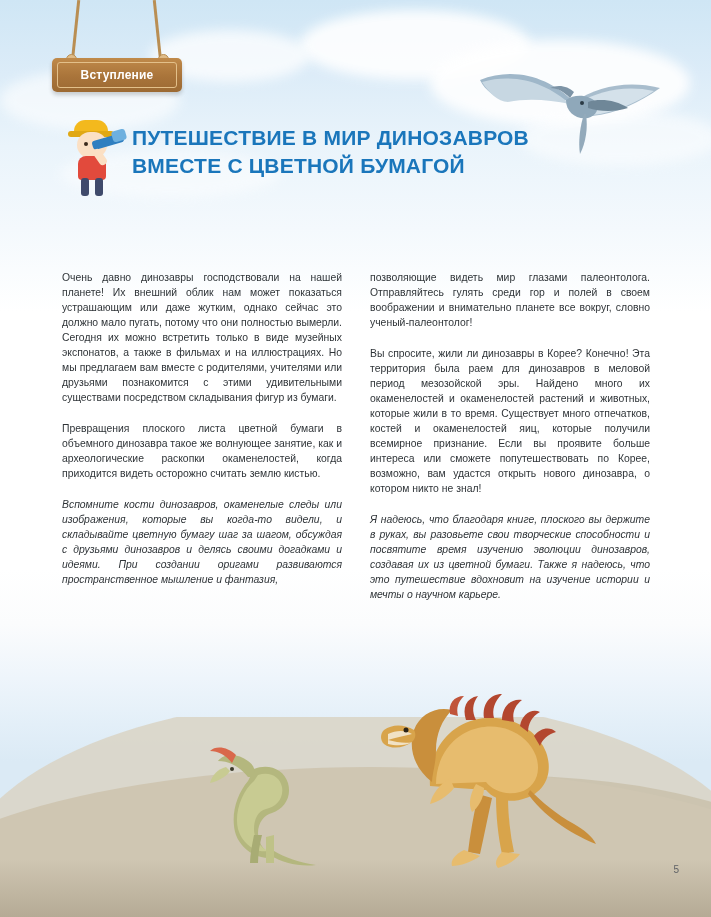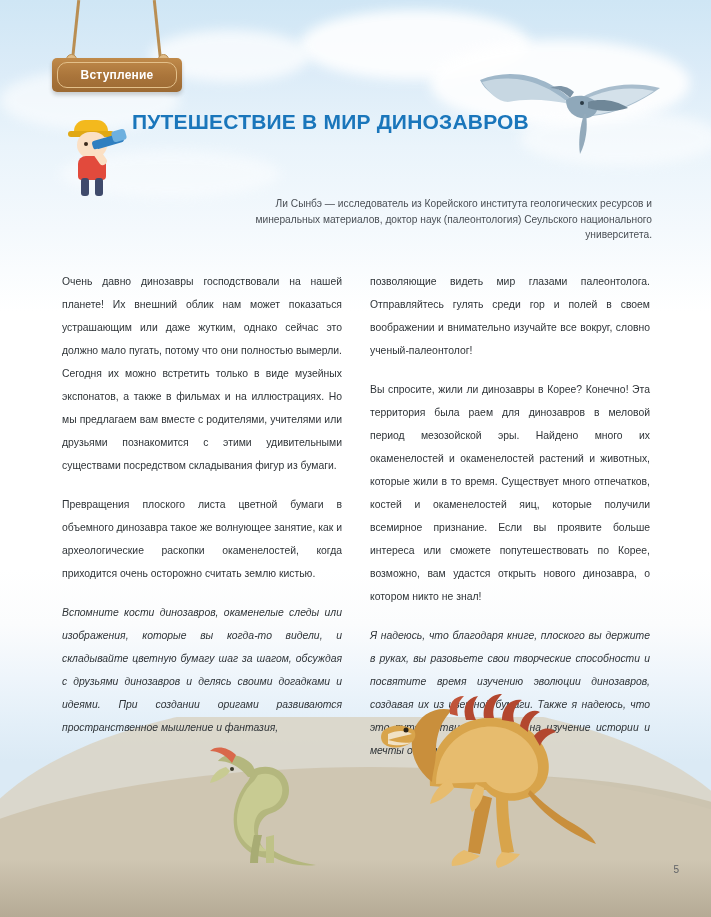--- a/index.html
+++ b/index.html
@@ -126,21 +126,21 @@
     border-radius: 5px;
     box-shadow: 0 3px 4px rgba(0,0,0,.18);
     display: flex;
     align-items: center;
     justify-content: center;
   }
   .sign .board-inner {
     width: 118px;
     height: 24px;
     border: 1px solid #e3c08a;
-    border-radius: 10px;
+    border-radius: 3px;
     display: flex;
     align-items: center;
     justify-content: center;
   }
   .sign .board-label {
     color: #ffffff;
     font-size: 12px;
     font-weight: bold;
     letter-spacing: .2px;
   }
@@ -153,21 +153,21 @@
     background: #e0bd8a;
     border: 1px solid #b98e53;
   }
   .sign .knob.left  { left: 14px; }
   .sign .knob.right { left: 106px; }
 
   
   .title-block {
     position: absolute;
     left: 132px;
-    top: 108px;
+    top: 124px;
     width: 410px;
   }
   .title-line {
     color: #1a76bb;
     font-size: 21px;
     font-weight: bold;
     line-height: 28px;
     letter-spacing: .2px;
   }
 
@@ -279,21 +279,21 @@
     gap: 28px;
   }
   .column {
     width: 280px;
   }
   .column p {
     margin: 0 0 16px 0;
     text-align: justify;
     color: #2f3438;
     font-size: 10.4px;
-    line-height: 23px;
+    line-height: 15px;
     hyphens: auto;
   }
   .column p:last-child { margin-bottom: 0; font-style: italic; }
 
   
   .page-number {
     position: absolute;
     right: 32px;
     bottom: 42px;
     color: #5f6266;
@@ -373,32 +373,32 @@
         <path d="M118 44 C130 40, 146 42, 158 50 C146 54, 130 54, 118 50 Z" fill="#6f8798"></path>
         <path d="M100 40 C94 34, 88 30, 80 30 C88 26, 98 28, 104 34 Z" fill="#7d94a6"></path>
         <path d="M116 56 C118 70, 116 84, 110 96 C108 84, 110 68, 114 56 Z" fill="#93aabb"></path>
         <circle cx="112" cy="45" r="2" fill="#2b3a45"></circle>
       </g>
     </svg>
   </div>
 
   <div class="title-block">
     <div class="title-line">ПУТЕШЕСТВИЕ В МИР ДИНОЗАВРОВ</div>
-  </div>
-
-  <div class="author-note">Ли Сынбэ — исследователь из Корейского института геологических ресурсов и минеральных материалов, доктор наук (палеонтология) Сеульского национального университета.</div>
+    <div class="title-line">ВМЕСТЕ С ЦВЕТНОЙ БУМАГОЙ</div>
+  </div>
+
 
   <div class="columns">
     <div class="column">
       <p>Очень давно динозавры господствовали на нашей планете! Их внешний облик нам может показаться устрашающим или даже жутким, однако сейчас это должно мало пугать, потому что они полностью вымерли. Сегодня их можно встретить только в виде музейных экспонатов, а также в фильмах и на иллюстрациях. Но мы предлагаем вам вместе с родителями, учителями или друзьями познакомится с этими удивительными существами посредством складывания фигур из бумаги.</p>
-      <p>Превращения плоского листа цветной бумаги в объемного динозавра такое же волнующее занятие, как и археологические раскопки окаменелостей, когда приходится очень осторожно считать землю кистью.</p>
+      <p>Превращения плоского листа цветной бумаги в объемного динозавра такое же волнующее занятие, как и археологические раскопки окаменелостей, когда приходится видеть осторожно считать землю кистью.</p>
       <p>Вспомните кости динозавров, окаменелые следы или изображения, которые вы когда-то видели, и складывайте цветную бумагу шаг за шагом, обсуждая с друзьями динозавров и делясь своими догадками и идеями. При создании оригами развиваются пространственное мышление и фантазия,</p>
     </div>
     <div class="column">
-      <p>позволяющие видеть мир глазами палеонтолога. Отправляйтесь гулять среди гор и полей в своем воображении и внимательно изучайте все вокруг, словно ученый-палеонтолог!</p>
+      <p>позволяющие видеть мир глазами палеонтолога. Отправляйтесь гулять среди гор и полей в своем воображении и внимательно планете все вокруг, словно ученый-палеонтолог!</p>
       <p>Вы спросите, жили ли динозавры в Корее? Конечно! Эта территория была раем для динозавров в меловой период мезозойской эры. Найдено много их окаменелостей и окаменелостей растений и животных, которые жили в то время. Существует много отпечатков, костей и окаменелостей яиц, которые получили всемирное признание. Если вы проявите больше интереса или сможете попутешествовать по Корее, возможно, вам удастся открыть нового динозавра, о котором никто не знал!</p>
       <p>Я надеюсь, что благодаря книге, плоского вы держите в руках, вы разовьете свои творческие способности и посвятите время изучению эволюции динозавров, создавая их из цветной бумаги. Также я надеюсь, что это путешествие вдохновит на изучение истории и мечты о научном карьере.</p>
     </div>
   </div>
 
   <div class="dino-para">
     <svg width="150" height="130" viewBox="0 0 150 130" xmlns="http://www.w3.org/2000/svg">
       <g>
         <path d="M96 122 C70 120, 48 104, 40 82 C34 64, 40 46, 54 36 C66 28, 80 30, 88 40 C96 50, 94 62, 86 70 C78 78, 66 78, 60 72" fill="none" stroke="#8f9b62" stroke-width="0"></path>
         <path d="M58 30 C72 24, 88 30, 92 44 C96 58, 88 70, 76 74 C68 76, 62 84, 62 94 C62 106, 70 114, 80 118 C64 122, 46 112, 40 96 C34 78, 40 56, 52 42 Z" fill="#b4b77e"></path>

